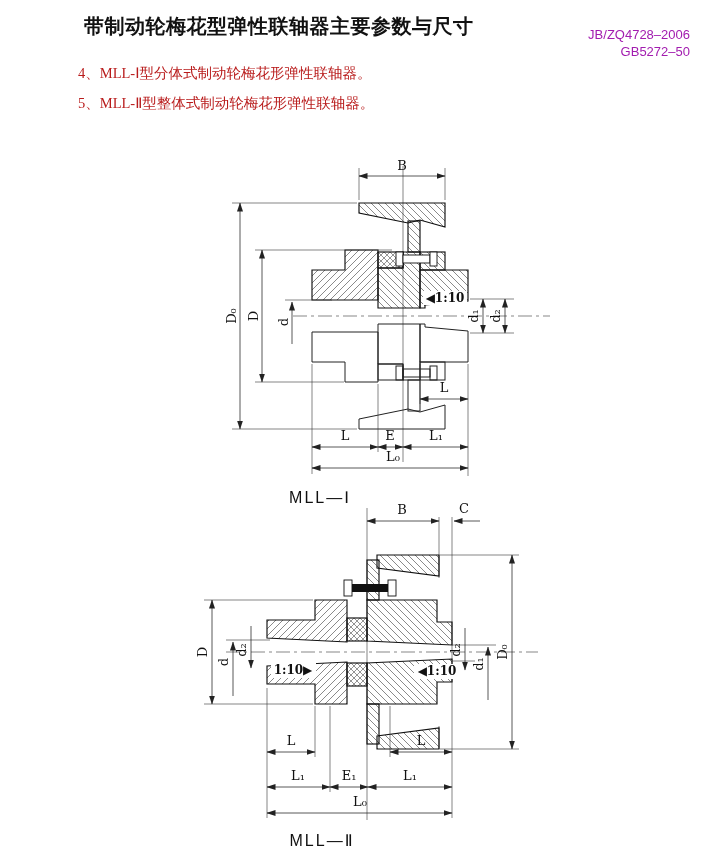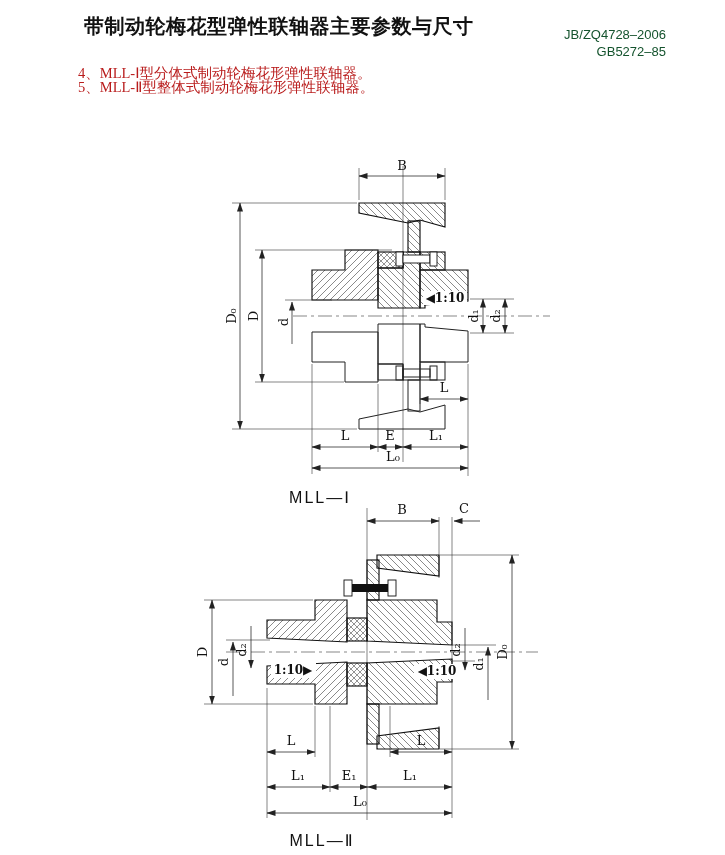--- a/index.html
+++ b/index.html
@@ -1,24 +1,24 @@
 <!DOCTYPE html>
 <html><head>
 <meta charset="utf-8">
 <style>
   html,body{margin:0;padding:0;background:#e8e8e8;}
   .page{position:relative;width:725px;height:855px;background:#ffffff;overflow:hidden;
         font-family:"Liberation Sans",sans-serif;color:#111;}
   .title{position:absolute;left:84px;top:13px;font-size:20px;font-weight:bold;
          letter-spacing:0.5px;font-family:"Liberation Sans",sans-serif;}
-  .standards{position:absolute;left:456px;top:26px;width:210px;text-align:right;
-             font-size:13px;line-height:17px;color:#14532d;}
+  .standards{position:absolute;left:480px;top:26px;width:210px;text-align:right;
+             font-size:13px;line-height:17px;color:#a21caf;}
   .note{position:absolute;left:78px;font-size:14.5px;font-family:"Liberation Serif",serif;color:#b91c1c;}
   .note1{top:64px;}
-  .note2{top:78px;}
+  .note2{top:94px;}
   svg{position:absolute;left:0;top:0;}
   .cl{stroke:#555;stroke-width:.7;stroke-dasharray:14 4 3 4;}
   .thin{stroke:#333;stroke-width:.6;}
   .bodyp{stroke:#111;stroke-width:1.15;}
   .outl{fill:none;stroke:#222;stroke-width:1;}
   .dim{stroke:#222;stroke-width:.75;}
   .ext{stroke:#333;stroke-width:.6;}
   .dl{font-family:"DejaVu Serif",serif;font-size:13px;fill:#111;}
   .tp{font-family:"DejaVu Serif",serif;font-size:12px;font-weight:bold;fill:#111;}
   .cap{font-family:"Liberation Sans",sans-serif;font-size:16px;letter-spacing:2px;fill:#111;}
@@ -27,21 +27,21 @@
 </style>
 </head>
 <body>
 
 <div class="page">
 
   <div class="title">带制动轮梅花型弹性联轴器主要参数与尺寸</div>
 
   <div class="standards">
     <div>JB/ZQ4728–2006</div>
-    <div>GB5272–85</div>
+    <div>GB5272–50</div>
   </div>
 
   <div class="note note1">4、MLL-Ⅰ型分体式制动轮梅花形弹性联轴器。</div>
   <div class="note note2">5、MLL-Ⅱ型整体式制动轮梅花形弹性联轴器。</div>
 
   <svg width="725" height="855" viewBox="0 0 725 855">
     <defs>
       <pattern id="hA" width="7" height="7" patternUnits="userSpaceOnUse">
         <path d="M0,7 L7,0" stroke="#3a3a3a" stroke-width=".6"></path>
       </pattern>

